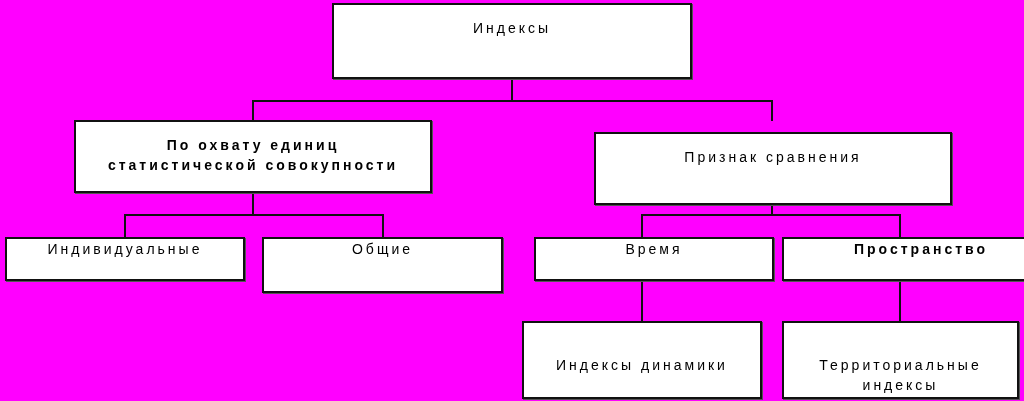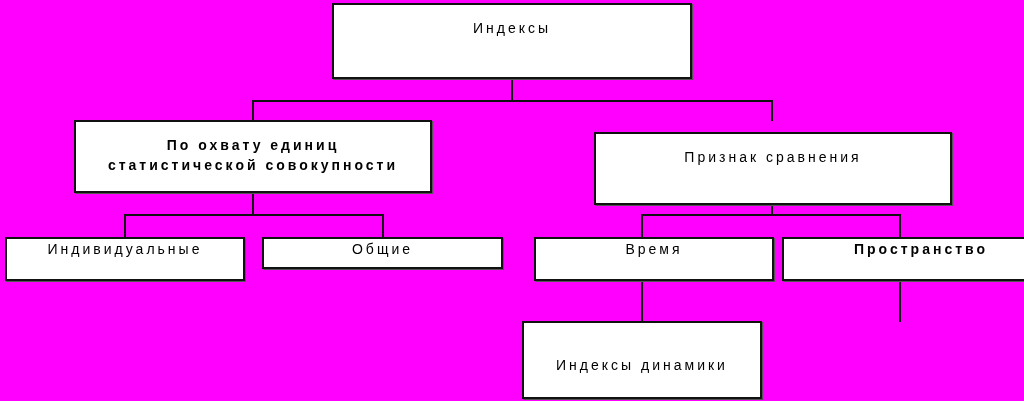--- a/index.html
+++ b/index.html
@@ -45,21 +45,21 @@
     display: flex;
     align-items: flex-start;
     justify-content: center;
   }
 
   
   #node-root        { left: 332px; top: 3px;   width: 360px; height: 76px; }
   #node-coverage    { left: 74px;  top: 120px; width: 358px; height: 73px; font-weight: bold; }
   #node-feature     { left: 594px; top: 132px; width: 358px; height: 73px; }
   #node-individual  { left: 5px;   top: 237px; width: 240px; height: 44px; }
-  #node-general     { left: 262px; top: 237px; width: 241px; height: 32px; }
+  #node-general     { left: 262px; top: 237px; width: 241px; height: 56px; }
   #node-time        { left: 534px; top: 237px; width: 240px; height: 44px; }
   #node-space       { left: 782px; top: 237px; width: 278px; height: 44px; font-weight: bold; }
   #node-dynamics    { left: 522px; top: 321px; width: 240px; height: 78px; }
   #node-territorial { left: 782px; top: 321px; width: 237px; height: 78px; }
 
   
   .conn {
     position: absolute;
     background: #111111;
   }
@@ -137,14 +137,18 @@
   </div>
 
   <div class="node center-v" id="node-space">
     <span class="label">Пространство</span>
   </div>
 
   <div class="node pad-top2" id="node-dynamics">
     <span class="label">Индексы динамики</span>
   </div>
 
+  <div class="node pad-top2" id="node-territorial">
+    <span class="label">Территориальные
+индексы</span>
+  </div>
 
 </div>
 
 </body></html>

